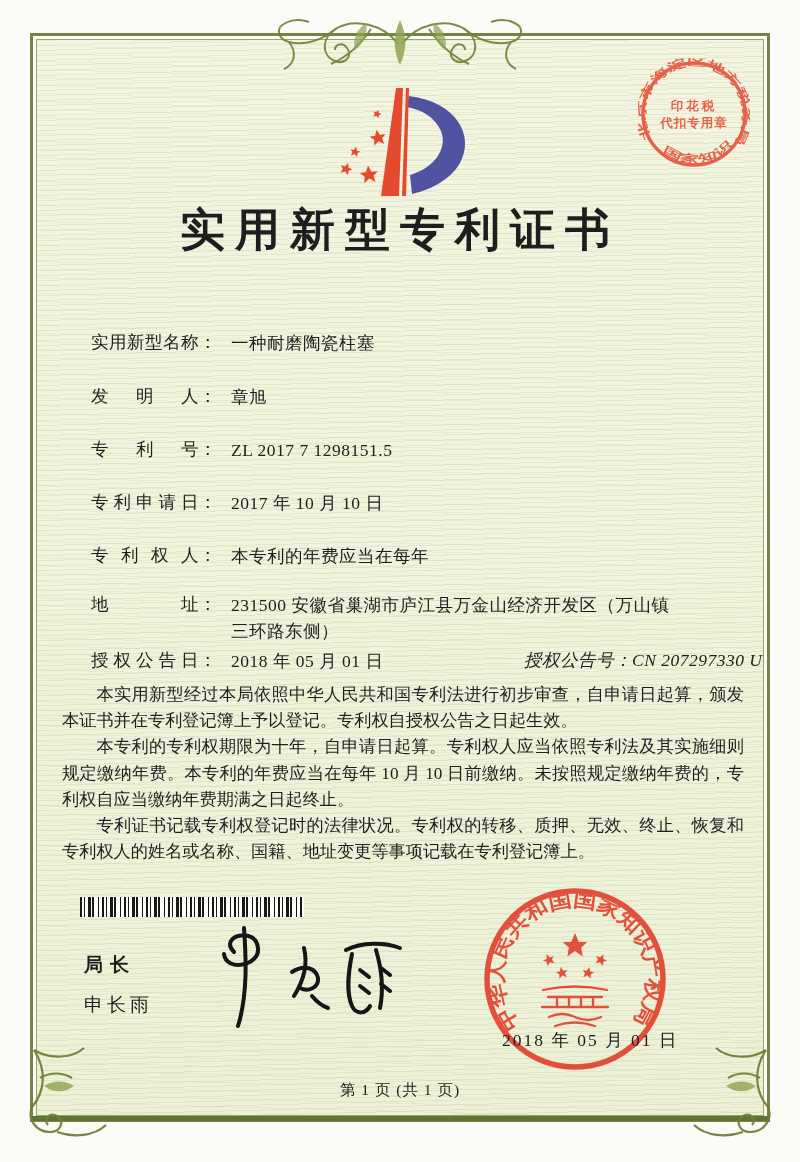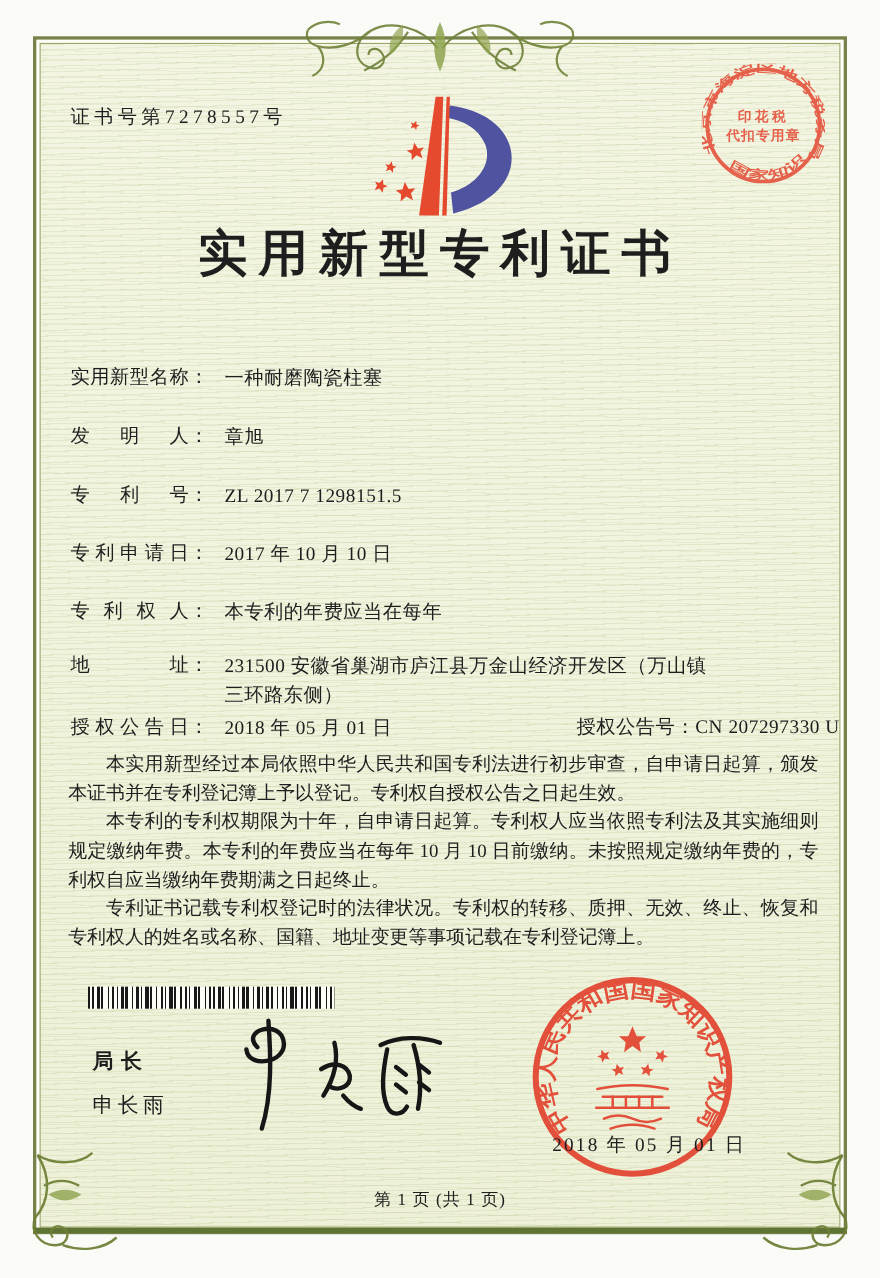--- a/index.html
+++ b/index.html
@@ -40,27 +40,28 @@
   .title{
     position:absolute;left:0;right:0;top:200px;
     text-align:center;font-size:45px;font-weight:bold;
     letter-spacing:10px;
   }
   .field-row{position:absolute;left:64px;font-size:17.5px;letter-spacing:.5px;}
   .f-label{
     display:inline-block;width:108px;
     text-align:justify;text-align-last:justify;
     vertical-align:top;
+    margin-left:27px;
   }
   .f-colon{display:inline-block;vertical-align:top;}
   .f-value{
     display:inline-block;vertical-align:top;
     white-space:pre-line;max-width:520px;margin-left:14px;line-height:26px;
   }
-  .grant-no{position:absolute;left:460px;top:0;font-size:17.5px;white-space:nowrap;}
+  .grant-no{position:absolute;left:460px;top:0;font-size:17.5px;white-space:nowrap;font-style:italic;}
   .body-text{
     position:absolute;left:62px;top:682px;width:682px;
     font-size:17.2px;line-height:26.2px;text-align:justify;
   }
   .body-text p{margin:0;text-indent:2em;}
   
   .barcode{
     position:absolute;left:80px;top:897px;width:224px;height:20px;
     background:
       repeating-linear-gradient(90deg,
@@ -135,21 +136,20 @@
         <path d="M14,6 C27,26 25,48 12,63"></path>
         <path d="M12,63 C7,75 16,88 30,88 C41,88 45,77 37,72 C30,68 23,75 28,81"></path>
         <path d="M14,6 C30,16 53,14 64,4"></path>
         <path d="M37,88 C54,94 74,92 86,81"></path>
         <path d="M20,34 C30,28 42,28 52,34"></path>
       </g>
       <path d="M24,42 C33,36 45,36 54,42 C45,49 33,49 24,42 Z" fill="#8ea34f" opacity="0.8"></path>
     </g>
   </svg>
 
-  <div class="cert-no">证书号第7278557号</div>
 
   <svg class="tax-stamp" width="112" height="112" viewBox="-56 -56 112 112">
     <defs>
       <path id="taxTop" d="M -42,26 A 49,49 0 1 1 42,26"></path>
       <path id="taxBottom" d="M -38,30 A 48.5,48.5 0 0 0 38,30"></path>
     </defs>
     <circle r="51" fill="none" stroke="#e5523c" stroke-width="3.4"></circle>
     <text font-size="11" font-weight="bold" fill="#e5523c" font-family="'Liberation Sans',sans-serif">
       <textPath href="#taxTop" startOffset="2" textLength="208" lengthAdjust="spacingAndGlyphs">北京市海淀区地方税务局</textPath>
     </text>

